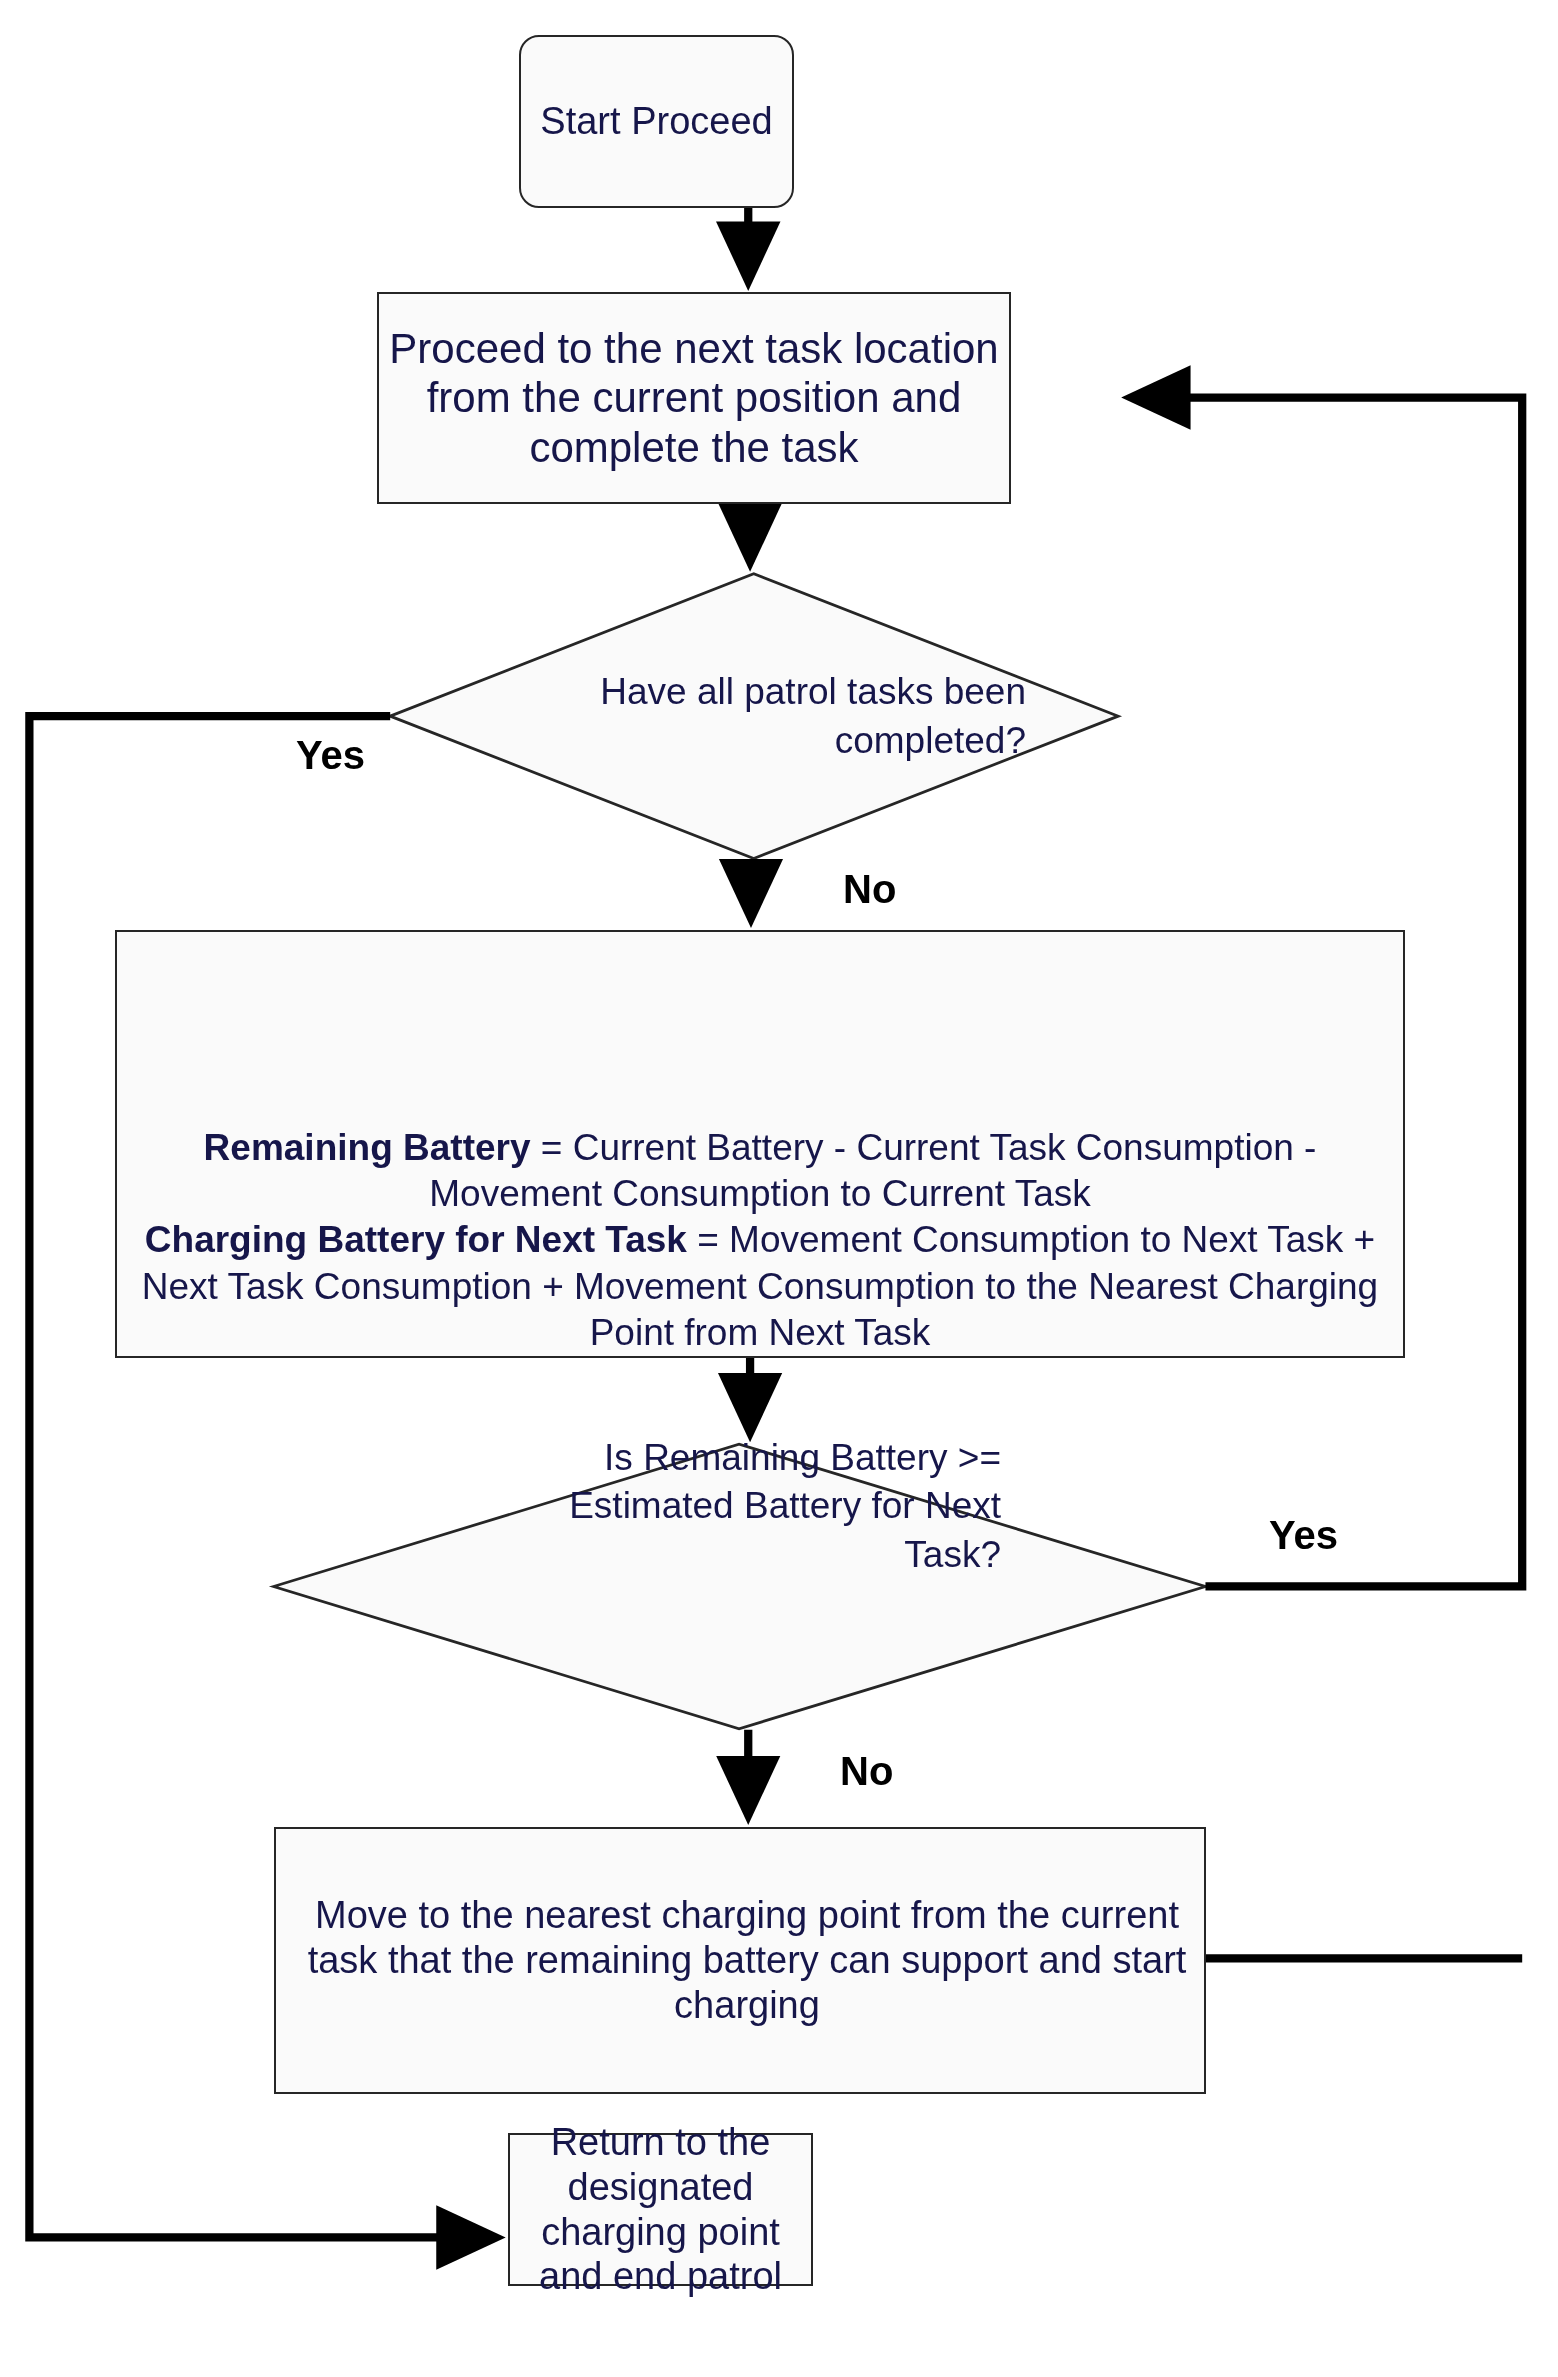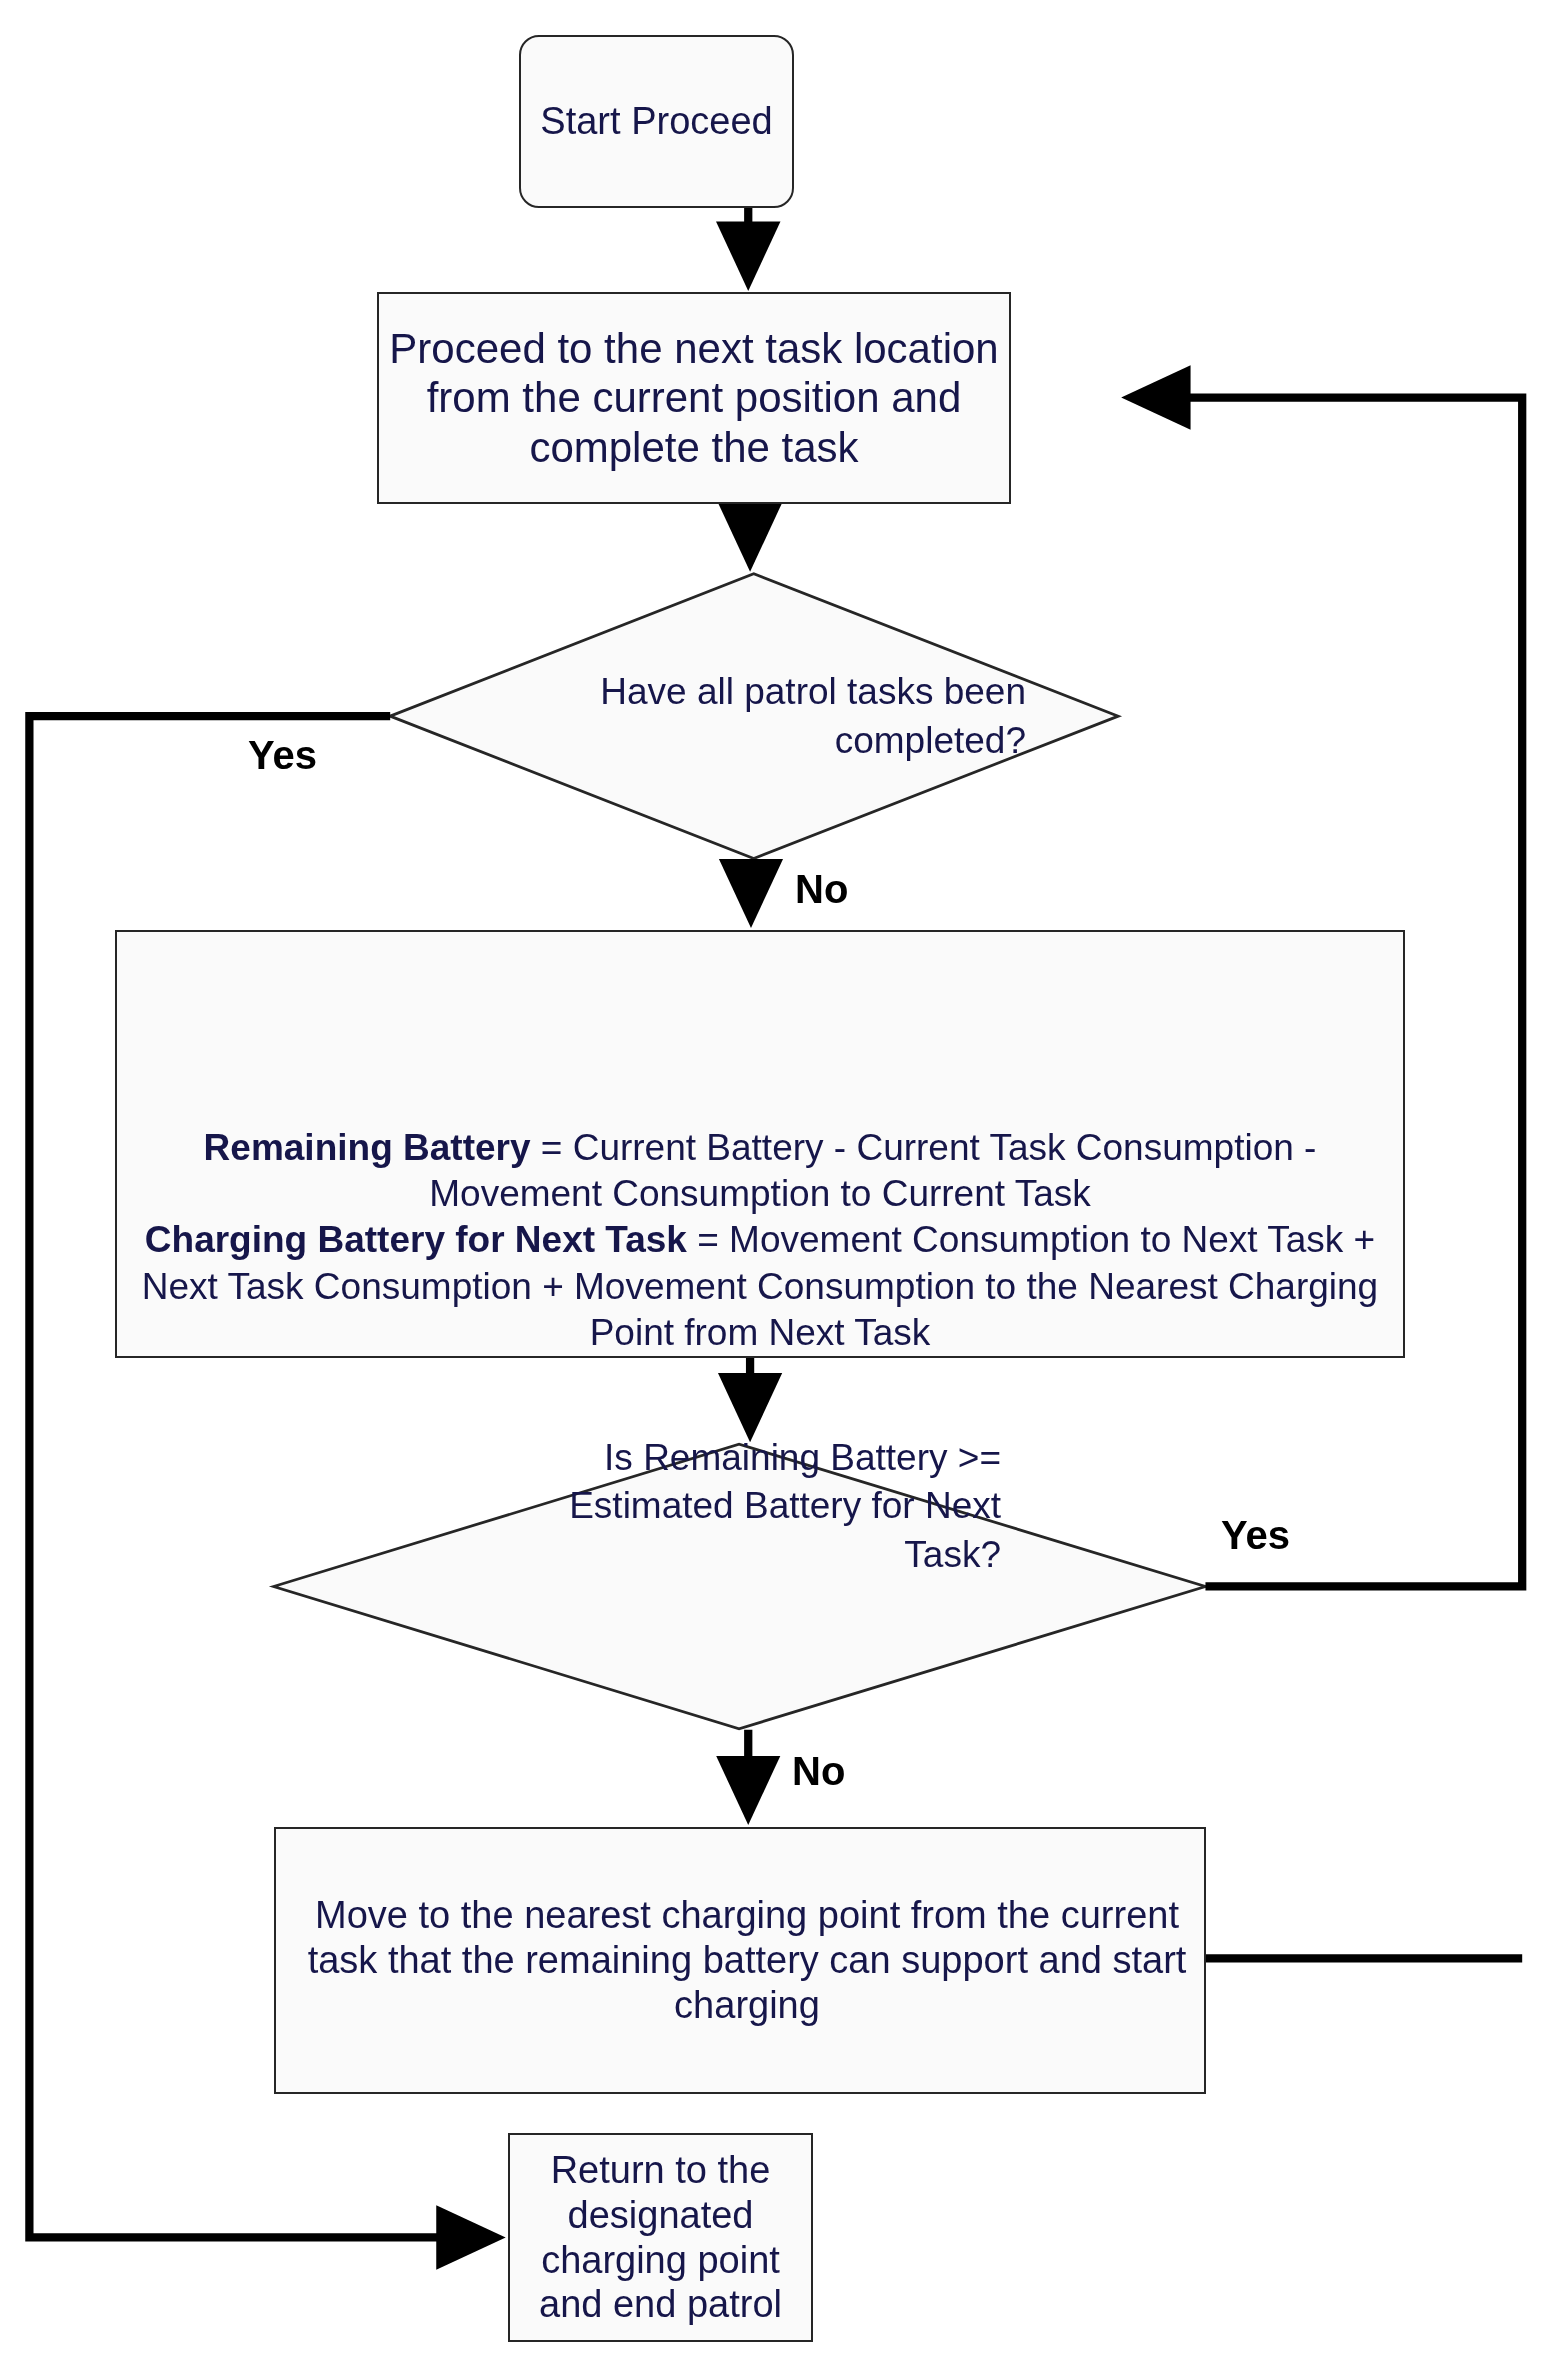--- a/index.html
+++ b/index.html
@@ -32,21 +32,21 @@
   }
   #formula-node{
     left:115px;top:930px;width:1290px;height:428px;font-size:37px;
     line-height:1.25;
     align-items:flex-end;
   }
   #charge-node{
     left:274px;top:1827px;width:932px;height:267px;font-size:38px;padding-left:14px;
   }
   #return-node{
-    left:508px;top:2133px;width:305px;height:209px;font-size:38px;
+    left:508px;top:2133px;width:305px;height:153px;font-size:38px;
   }
 
   .formula-line{display:block;}
   .bold{font-weight:bold;}
 
   
   .diamond-label{
     position:absolute;
     color:#16164a;
     font-size:37px;
@@ -57,20 +57,21 @@
   }
   #d1-label{left:482px;top:574px;width:544px;height:285px;}
   #d2-label{left:478px;top:1364px;width:523px;height:285px;}
 
   .edge-label{
     position:absolute;
     color:#000000;
     font-weight:bold;
     font-size:40px;
     line-height:1;
+    margin-left:48px;
   }
   #label-yes-1{left:248px;top:735px;}
   #label-no-1{left:795px;top:869px;}
   #label-yes-2{left:1221px;top:1515px;}
   #label-no-2{left:792px;top:1751px;}
 </style>
 </head>
 <body>
 
 <div id="canvas">

